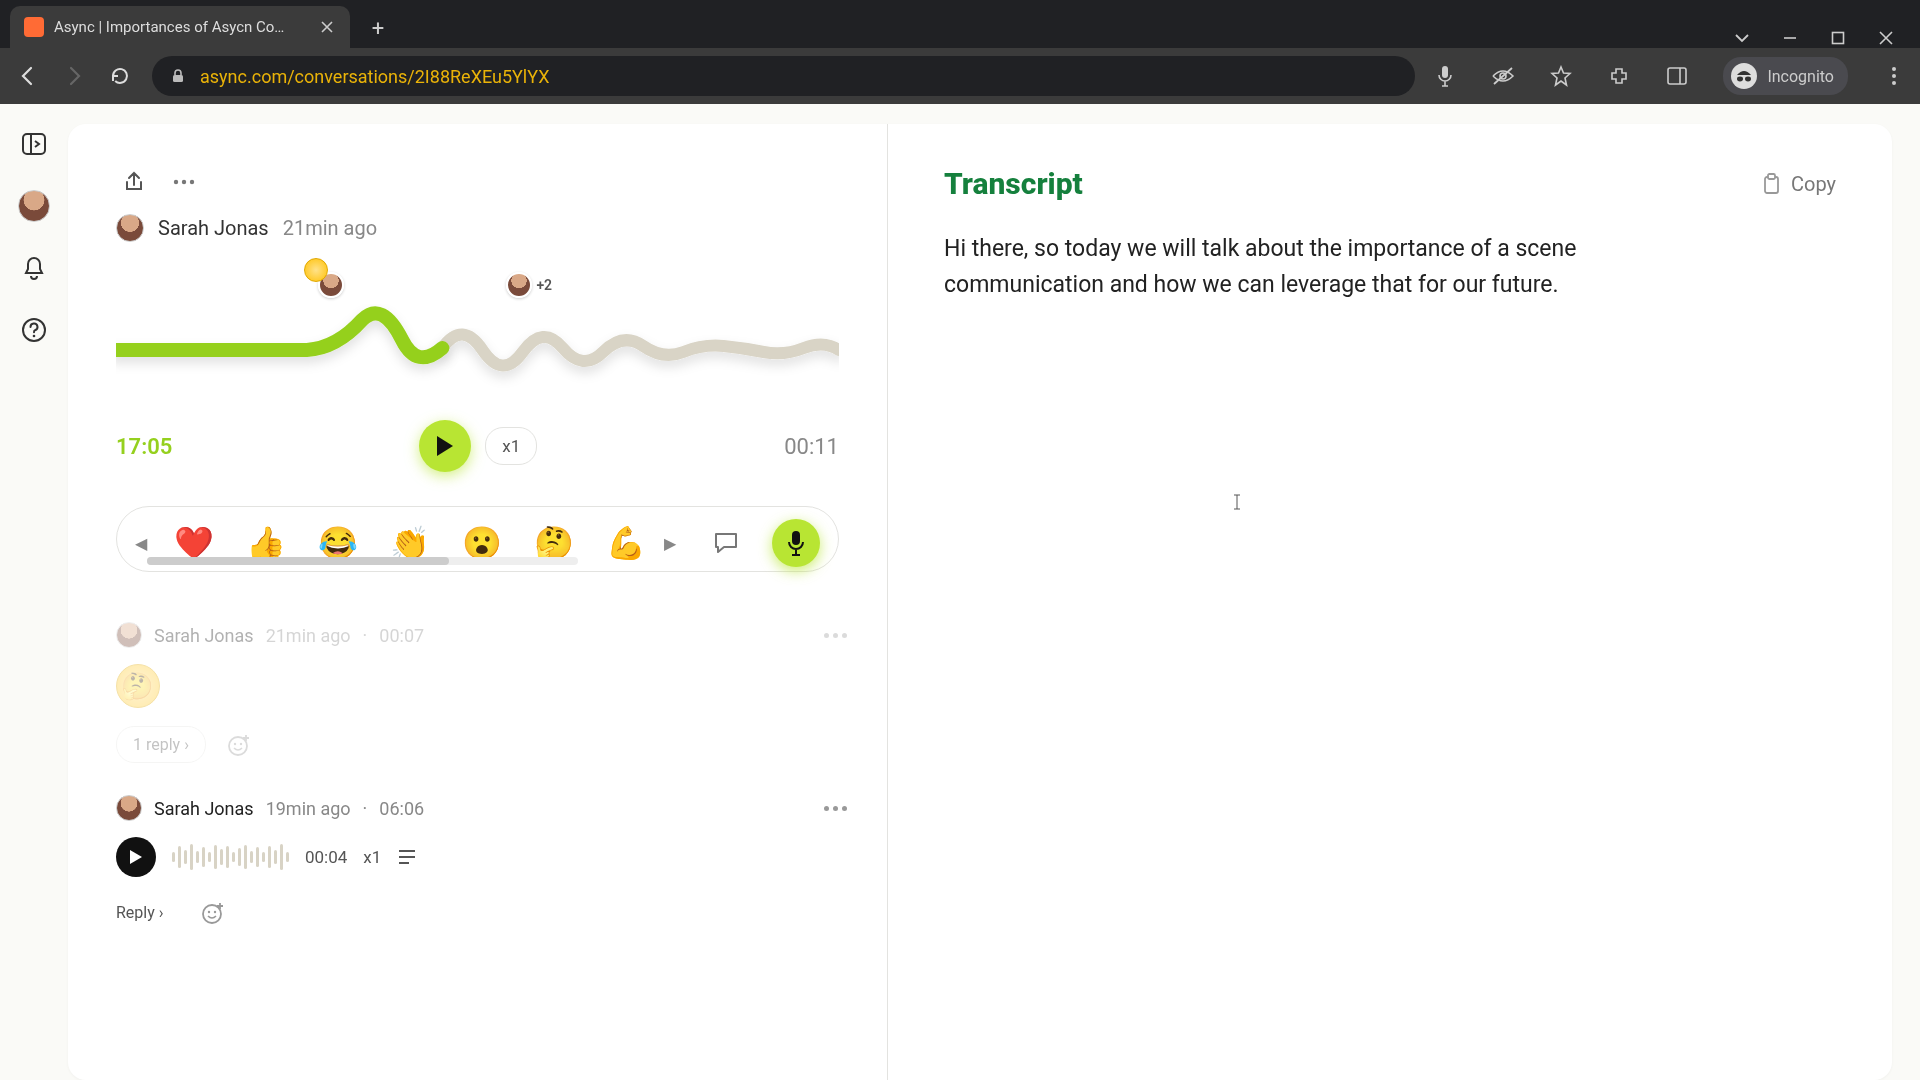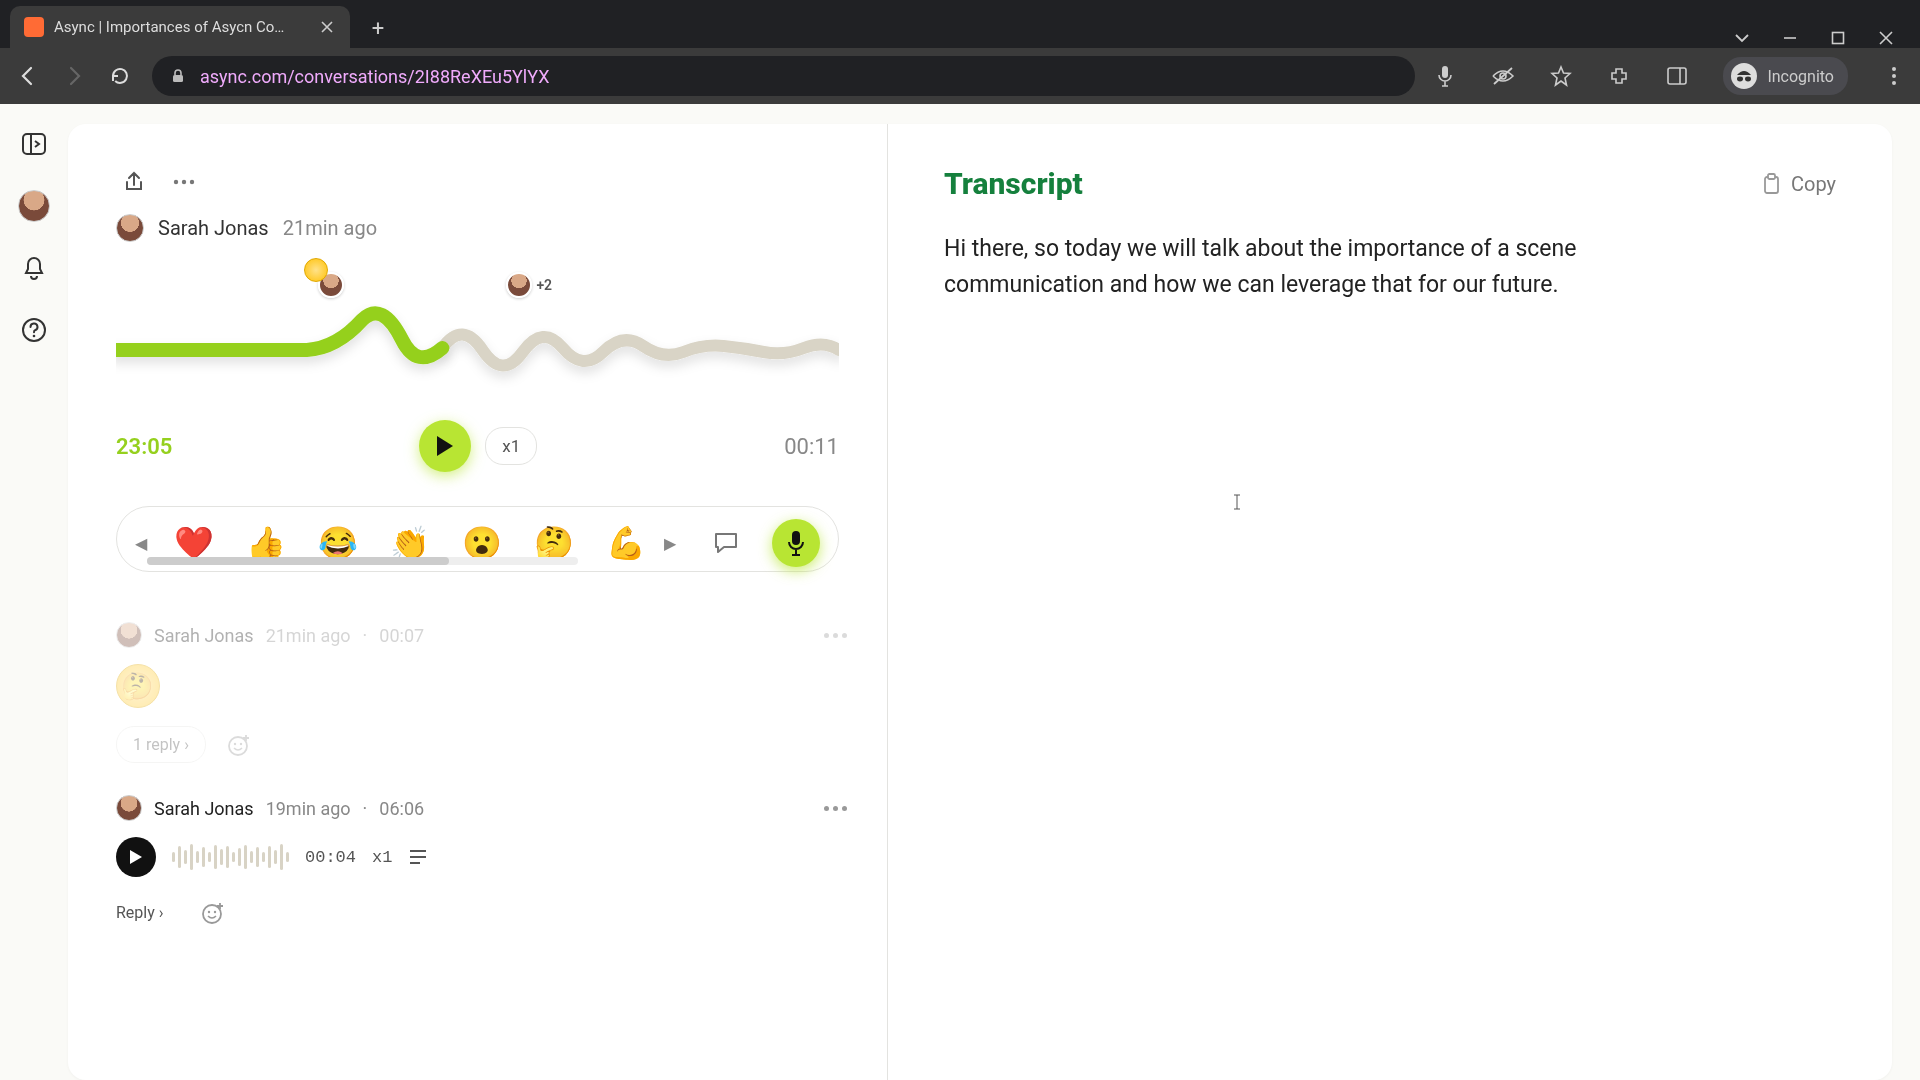--- a/index.html
+++ b/index.html
@@ -82,21 +82,21 @@
   .nav-icon.disabled { color:#666; cursor:default; }
   .addr-bar {
     flex: 1;
     background: #202124;
     height: 40px;
     border-radius: 20px;
     display: flex;
     align-items: center;
     padding: 0 18px;
     gap: 14px;
-    color:#f0abfc;
+    color:#eab308;
     font-size: 18px;
   }
   .right-icons { display:flex; align-items:center; gap:34px; color:#ccc; }
   .right-icons .ico { width:24px; height:24px; display:flex; align-items:center; justify-content:center; cursor:pointer; }
   .incognito-badge {
     display:flex; align-items:center; gap:10px;
     background:#4a4a4f; border-radius:18px;
     padding: 6px 14px 6px 8px;
     font-size:16px;
   }
@@ -307,21 +307,21 @@
     cursor:pointer;
     display:flex; align-items:flex-start; gap:4px;
   }
   .add-react-ic {
     width:30px; height:30px;
     color:#888; cursor:pointer;
     display:flex; align-items:center; justify-content:center;
   }
 
   .audio-reply {
-    display:flex; align-items:center; gap:16px;font-family:Liberation Mono, monospace;
+    display:flex; align-items:center; gap:16px;
   }
   .play-sm {
     width:40px; height:40px; border-radius:50%;
     background:#111;
     display:flex; align-items:center; justify-content:center;
     cursor:pointer;
   }
   .play-sm svg { fill:#fff; }
   .wave-sm {
     display:flex; align-items:center; gap:3px;
@@ -556,21 +556,21 @@
                 <div class="avatar-sm"></div>
               </div>
               <div class="wave-marker" style="left:54%;">
                 <div class="avatar-sm"></div>
                 <span class="plus">+2</span>
               </div>
             </div>
           </div>
 
           <div class="player-row">
-            <span class="t-cur">23:05</span>
+            <span class="t-cur">17:05</span>
             <div class="play-main">
               <svg width="20" height="22" viewBox="0 0 20 22">
                   <path d="M2 1 L18 11 L2 21 Z"></path>
                 </svg>
             </div>
             <div class="speed-pill">
               <span>x1</span>
             </div>
             <span class="t-dur">00:11</span>
           </div>

